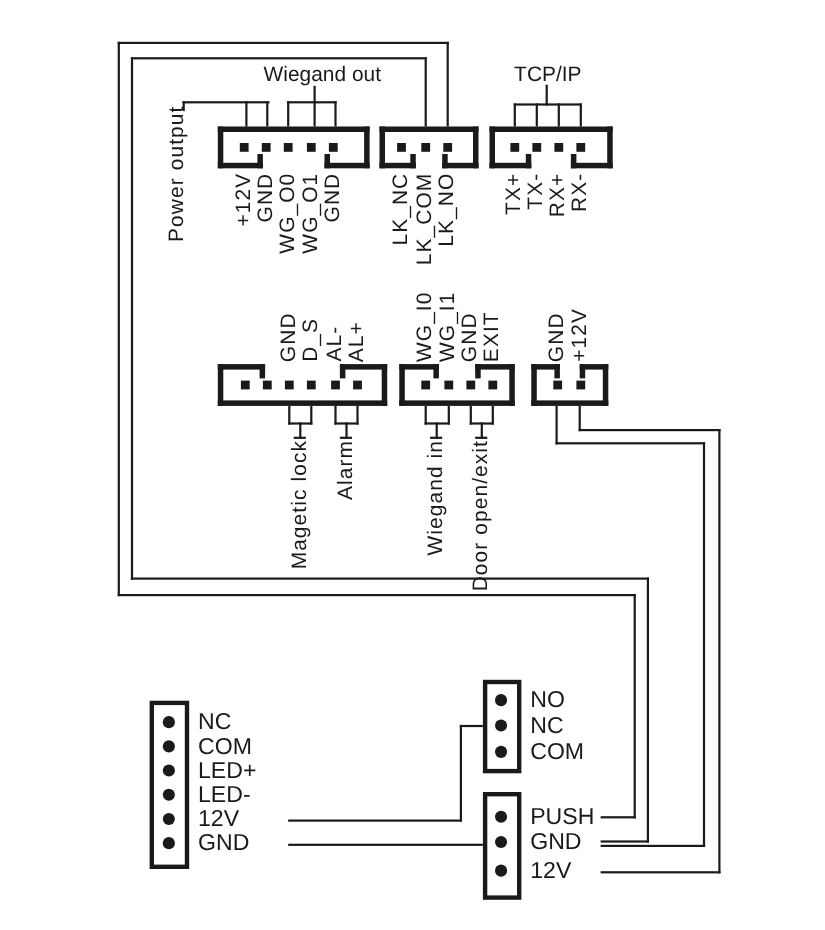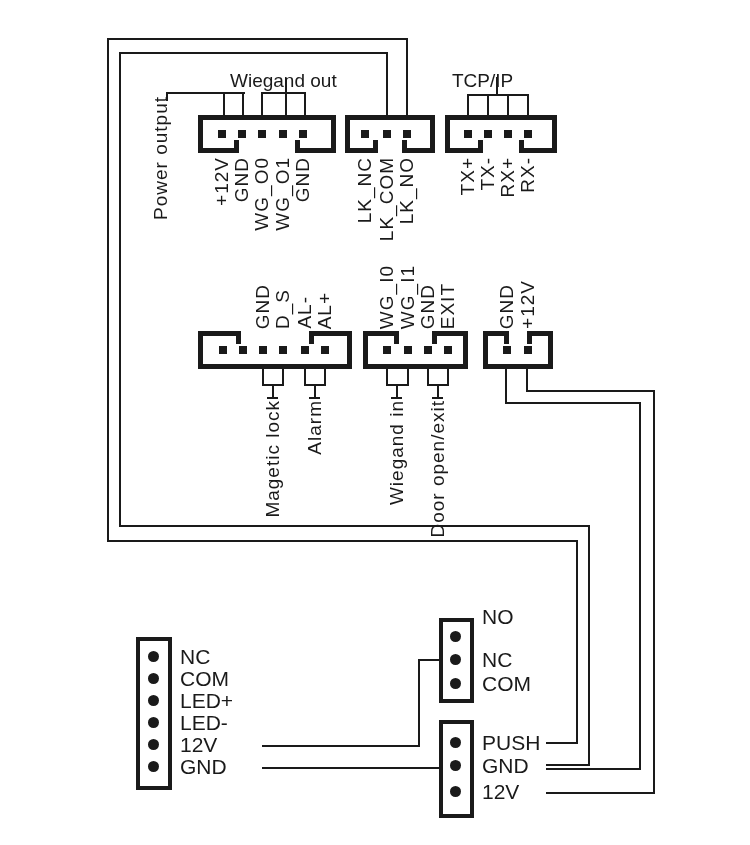--- a/index.html
+++ b/index.html
@@ -15,21 +15,21 @@
   .hk{position:absolute;width:5px;height:13px;background:#1a1a1a;}
   .open-bottom .hk{bottom:0;}
   .open-top .hk{top:0;}
   .conn2{position:absolute;border:4px solid #1a1a1a;box-sizing:border-box;background:#fff;}
   .pin{position:absolute;width:8px;height:8px;background:#1a1a1a;}
   .rpin{position:absolute;width:11px;height:11px;border-radius:50%;background:#1a1a1a;}
   .vlabel{position:absolute;writing-mode:vertical-rl;transform:rotate(180deg);
           white-space:nowrap;font-size:19px;line-height:22px;width:22px;letter-spacing:1px;}
   .hlabel{position:absolute;font-size:19px;white-space:nowrap;}
   .blabel{position:absolute;font-size:21px;line-height:24px;white-space:nowrap;}
-  .center{margin-top:12px;}
+  .center{text-align:center;}
 </style>
 </head>
 <body>
 
 <div id="stage">
 
   <div class="hlabel center" style="left:230px;top:58px;width:126px;">Wiegand out</div>
   <div class="hlabel center" style="left:452px;top:58px;width:92px;">TCP/IP</div>
   <div class="vlabel" style="left:150px;top:96px;">Power output</div>
 
@@ -207,21 +207,21 @@
   <div class="blabel" style="left:180px;top:667px;">COM</div>
   <div class="blabel" style="left:180px;top:689px;">LED+</div>
   <div class="blabel" style="left:180px;top:711px;">LED-</div>
   <div class="blabel" style="left:180px;top:733px;">12V</div>
   <div class="blabel" style="left:180px;top:755px;">GND</div>
 
   <div class="conn2" style="left:439px;top:618px;width:35px;height:85px;"></div>
   <div class="rpin" style="left:450px;top:631px;"></div>
   <div class="rpin" style="left:450px;top:654px;"></div>
   <div class="rpin" style="left:450px;top:678px;"></div>
-  <div class="blabel" style="left:482px;top:605px;">NO</div>
+  <div class="blabel" style="left:482px;top:625px;">NO</div>
   <div class="blabel" style="left:482px;top:648px;">NC</div>
   <div class="blabel" style="left:482px;top:672px;">COM</div>
 
   <div class="conn2" style="left:439px;top:720px;width:35px;height:98px;"></div>
   <div class="rpin" style="left:450px;top:737px;"></div>
   <div class="rpin" style="left:450px;top:760px;"></div>
   <div class="rpin" style="left:450px;top:786px;"></div>
   <div class="blabel" style="left:482px;top:731px;">PUSH</div>
   <div class="blabel" style="left:482px;top:754px;">GND</div>
   <div class="blabel" style="left:482px;top:780px;">12V</div>

